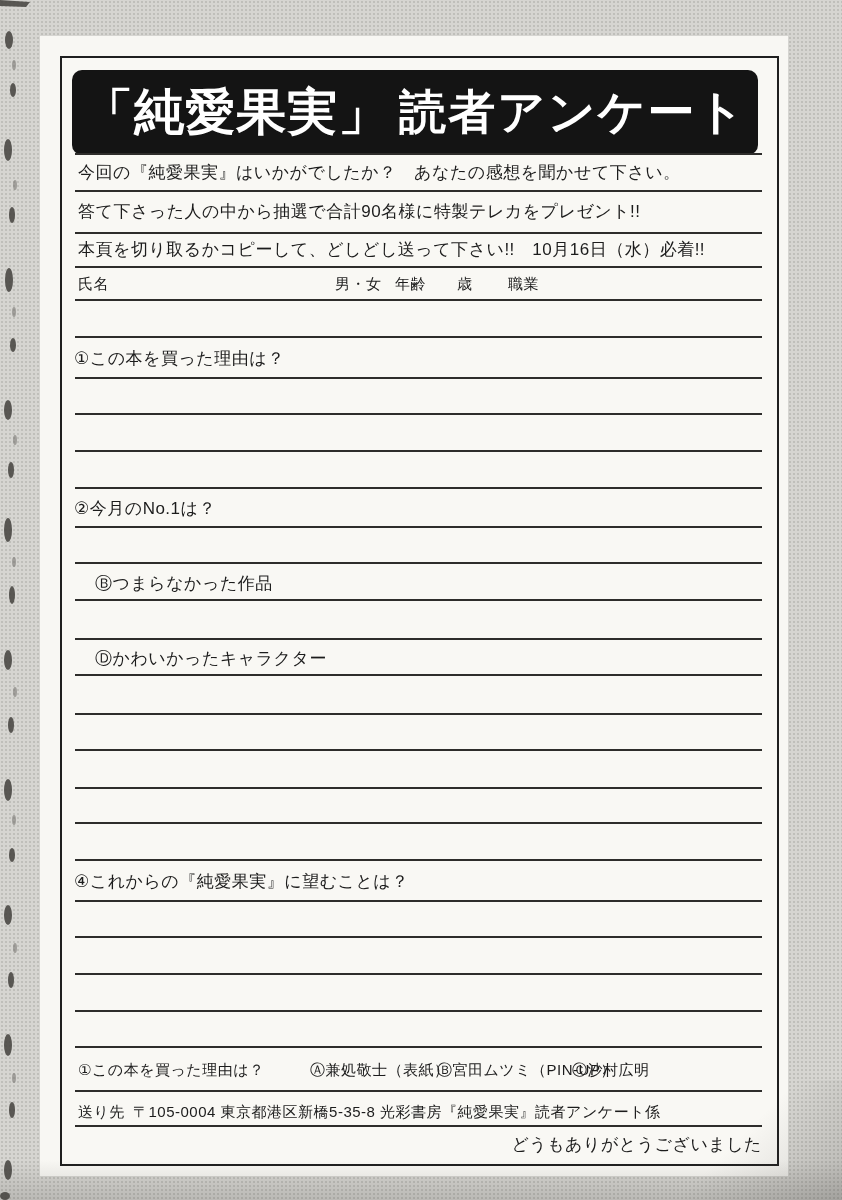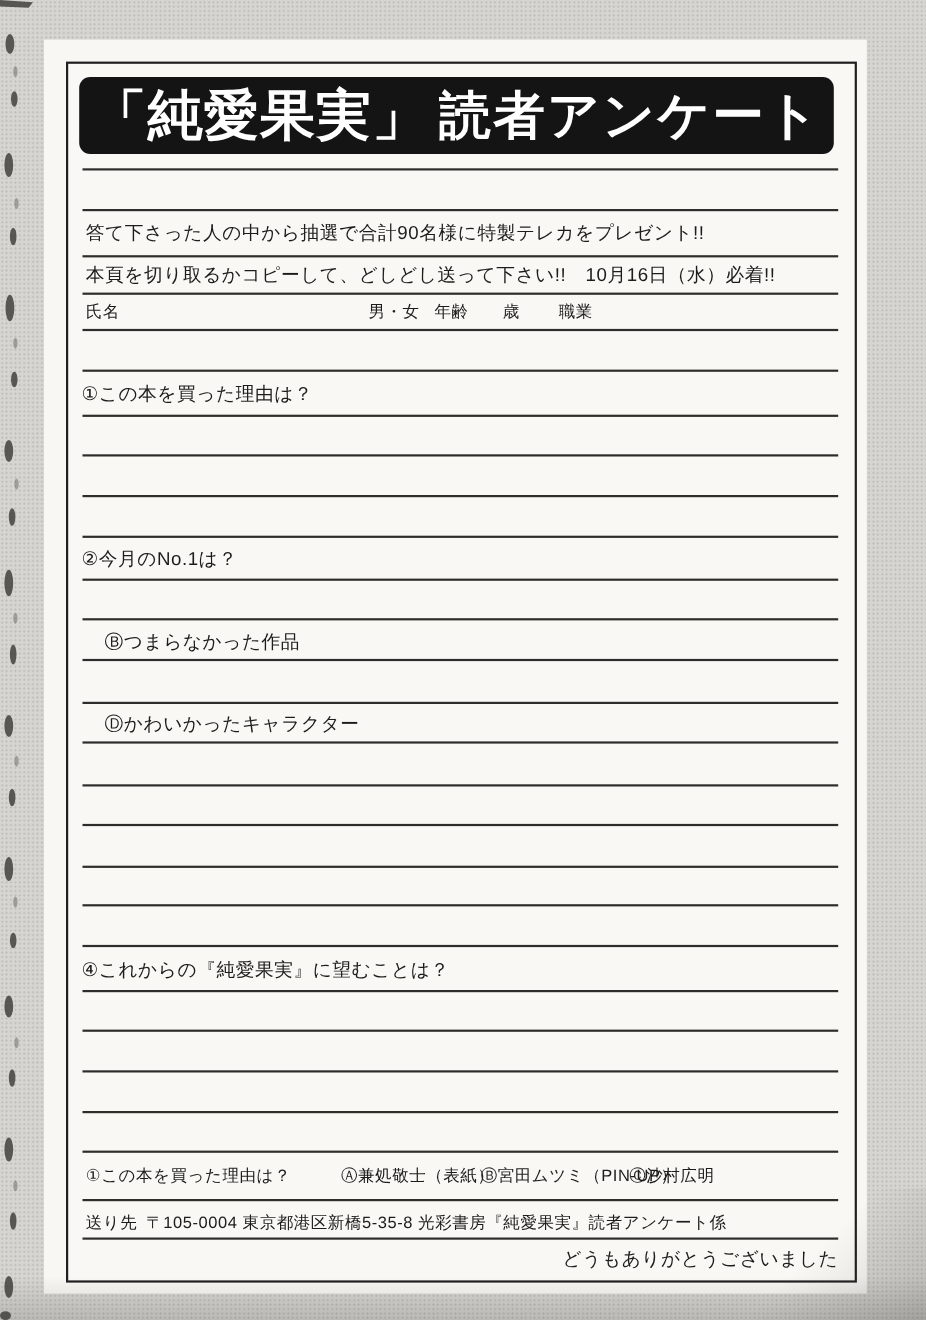--- a/index.html
+++ b/index.html
@@ -19,21 +19,21 @@
     position:absolute;left:40px;top:36px;width:748px;height:1140px;
     background:#f8f7f3;
   }
   
   .form-frame{
     position:absolute;left:60px;top:56px;width:715px;height:1106px;
     border:2px solid #1f1f1f;background:#f9f8f4;
   }
   
   .banner{
-    position:absolute;left:72px;top:70px;width:686px;height:70px;
+    position:absolute;left:72px;top:70px;width:686px;height:85px;
     background:#141414;border-radius:10px;
     display:flex;align-items:center;justify-content:center;
     color:#ffffff;white-space:nowrap;
   }
   .banner-serif{
     font-family:"Liberation Serif","DejaVu Serif",serif;
     font-weight:bold;font-size:50px;letter-spacing:1px;
   }
   .banner-gothic{
     font-family:"Liberation Sans","DejaVu Sans",sans-serif;
@@ -99,20 +99,21 @@
   <div class="rule" style="top:822px"></div>
   <div class="rule" style="top:859px"></div>
   <div class="rule" style="top:900px"></div>
   <div class="rule" style="top:936px"></div>
   <div class="rule" style="top:973px"></div>
   <div class="rule" style="top:1010px"></div>
   <div class="rule" style="top:1046px"></div>
   <div class="rule" style="top:1090px"></div>
   <div class="rule" style="top:1125px"></div>
 
+  <div class="txt" style="top:158px;left:78px">今回の『純愛果実』はいかがでしたか？　あなたの感想を聞かせて下さい。</div>
   <div class="txt" style="top:197px;left:78px">答て下さった人の中から抽選で合計90名様に特製テレカをプレゼント!!</div>
   <div class="txt" style="top:235px;left:78px">本頁を切り取るかコピーして、どしどし送って下さい!!　10月16日（水）必着!!</div>
 
   <div class="trow" style="top:269px">
     <span style="left:78px">氏名</span>
     <span style="left:335px">男・女</span>
     <span style="left:395px">年齢</span>
     <span style="left:457px">歳</span>
     <span style="left:508px">職業</span>
   </div>

